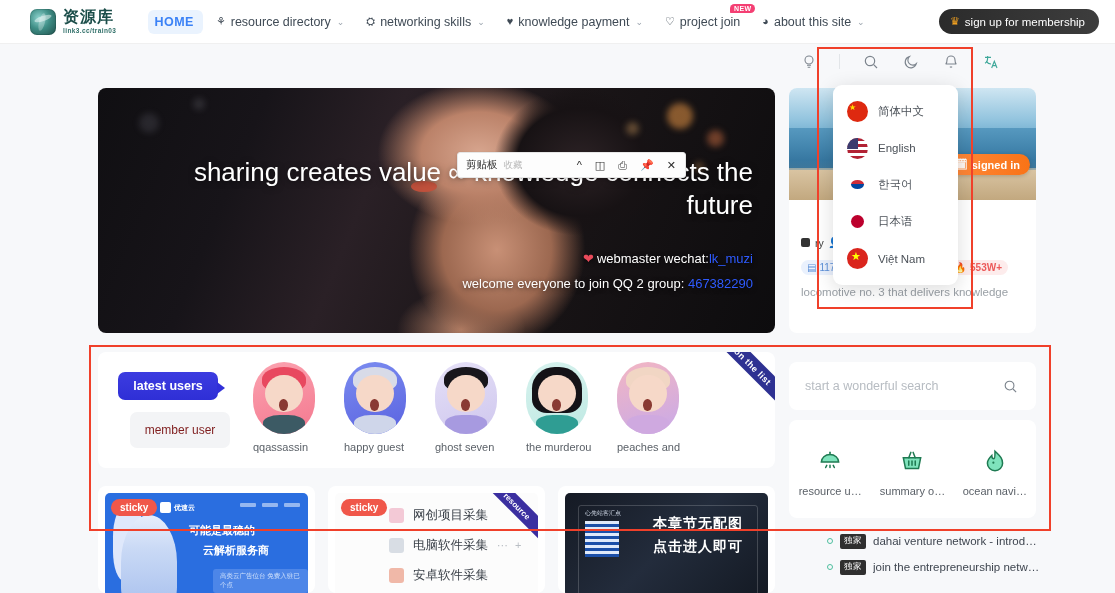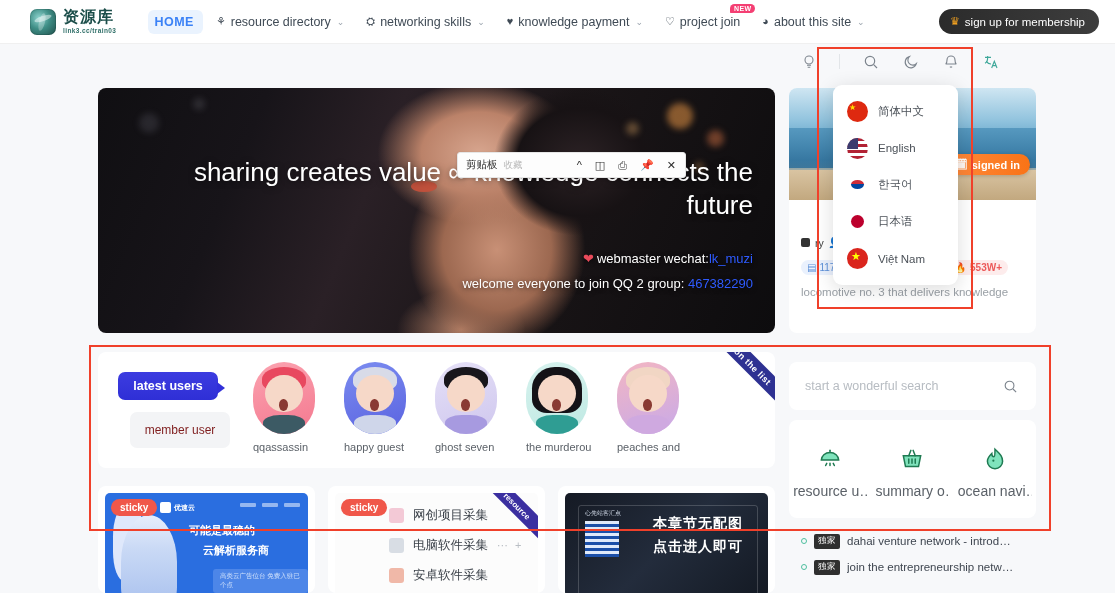--- a/index.html
+++ b/index.html
@@ -227,24 +227,24 @@
   .searchbox .sinput::placeholder { color: #b7bcc2; }
 
   
   .cats {
     position: absolute; left: 789px; top: 420px; width: 247px; height: 98px;
     background: #fff; border-radius: 8px; display: flex;
     align-items: center; justify-content: space-around; padding-top: 4px;
   }
   .cat { width: 74px; text-align: center; cursor: pointer; }
   .cat-ic { height: 30px; display: flex; align-items: center; justify-content: center; }
-  .cat-lbl { margin-top: 9px; font-size: 14px; color: #5b6168; white-space: nowrap; overflow: hidden; }
-
-  
-  .artlist { position: absolute; left: 789px; top: 528px; width: 247px; }
+  .cat-lbl { margin-top: 9px; font-size: 11px; color: #5b6168; white-space: nowrap; overflow: hidden; }
+
+  
+  .artlist { position: absolute; left: 815px; top: 528px; width: 247px; }
   .art-row { display: flex; align-items: center; gap: 7px; height: 26px; padding-left: 12px; cursor: pointer; }
   .art-dot { width: 6px; height: 6px; border: 1.2px solid #4fbf9f; border-radius: 50%; flex: 0 0 auto; }
   .art-tag {
     background: #2f2f2f; color: #fff; font-size: 8.5px; padding: 1.5px 4px;
     border-radius: 2px; flex: 0 0 auto; letter-spacing: .5px;
   }
   .art-txt { font-size: 11.5px; color: #3f4650; white-space: nowrap; overflow: hidden; text-overflow: ellipsis; }
 
   
   .bcards { position: absolute; left: 98px; top: 486px; display: flex; gap: 13px; }

